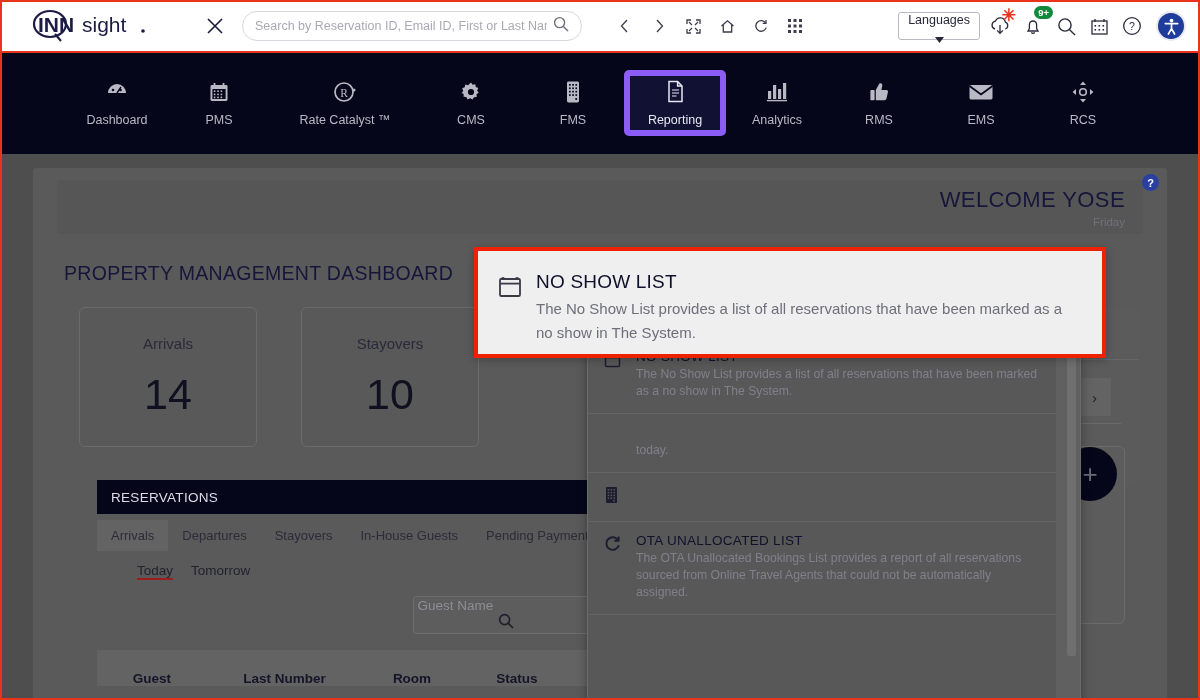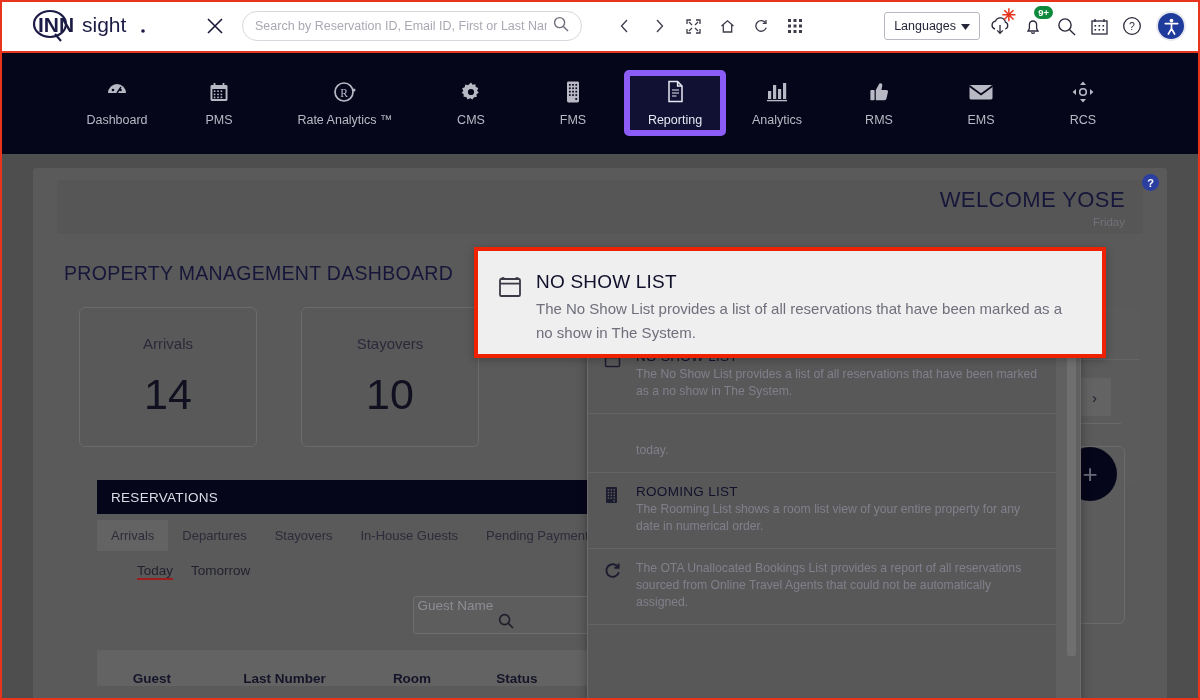--- a/index.html
+++ b/index.html
@@ -50,21 +50,21 @@
   .nav-icons{ display:flex; align-items:center; gap:4px; margin-left:18px; }
   .nav-icons .ni{
     width:30px;height:30px;display:flex;align-items:center;justify-content:center;
     color:#3c3c4a; cursor:pointer; border-radius:3px;
   }
   .spacer{ flex:1; }
   .right-cluster{ display:flex; align-items:center; gap:7px; }
   .lang-btn{
     border:1px solid #b9b9c2; border-radius:3px; height:28px; padding:0 9px;
     display:flex;align-items:center;gap:5px;font-size:12.5px;color:#26263a;
-    background:#fff; cursor:pointer;
+    background:#fff; cursor:pointer;flex-direction:column;
   }
   .ricon{ position:relative; width:26px;height:26px;
     display:flex;align-items:center;justify-content:center;
     color:#2a2a3c; cursor:pointer; }
   .star-badge{
     position:absolute; top:-6px; right:-3px; color:#e8341c;
     font-size:17px; line-height:1; font-weight:700;
   }
   .count-badge{
     position:absolute; top:-7px; right:-7px; background:#0f8a3d; color:#fff;
@@ -421,21 +421,21 @@
     </div>
 
     <div class="navitem wide">
       <span class="ico">
           <svg width="26" height="24" viewBox="0 0 26 24">
             <circle cx="12" cy="12" r="9" fill="none" stroke="currentColor" stroke-width="1.7"></circle>
             <text x="12" y="16.5" text-anchor="middle" font-size="11.5" font-family="Liberation Serif, serif" fill="currentColor">R</text>
             <circle cx="22" cy="10" r="1.5" fill="currentColor"></circle>
           </svg>
         </span>
-      <span>Rate Analytics ™</span>
+      <span>Rate Catalyst ™</span>
     </div>
 
     <div class="navitem">
       <span class="ico">
           <svg width="22" height="22" viewBox="0 0 22 22">
             <path d="M11 1.6 l1.6 2.2 2.7-.6 .5 2.7 2.5 1.1-1.2 2.5 1.6 2.2-2.2 1.6 .2 2.7-2.7 .3-1.5 2.3-2.4-1.3-2.5 1.2-1.3-2.4-2.7-.4 .1-2.7L1.6 12l1.7-2.1L2.2 7.3l2.5-1 .6-2.7 2.7 .7z" fill="currentColor"></path>
             <circle cx="11" cy="11" r="3.1" fill="#06061a"></circle>
           </svg>
         </span>
       <span>CMS</span>
@@ -637,34 +637,31 @@
                   <rect x="3.7" y="8.6" width="1.5" height="1.5"></rect>
                   <rect x="6.6" y="8.6" width="1.5" height="1.5"></rect>
                   <rect x="9.5" y="8.6" width="1.5" height="1.5"></rect>
                   <rect x="3.7" y="11.4" width="1.5" height="1.5"></rect>
                   <rect x="6.6" y="11.4" width="1.5" height="1.5"></rect>
                   <rect x="9.5" y="11.4" width="1.5" height="1.5"></rect>
                 </g>
                 <circle cx="10" cy="14.8" r="0.9" fill="#585858"></circle>
               </svg>
           </span>
-          <div>
-            <div class="dd-title">ROOMING LIST</div>
-            <div class="dd-desc">The Rooming List shows a room list view of your entire property for any date in numerical order.</div>
-          </div>
         </div>
 
         <div class="dd-item">
           <span class="dd-ico">
             <svg width="17" height="17" viewBox="0 0 17 17">
                 <path d="M14.2 5.4 A6.3 6.3 0 1 0 14.8 10.2" fill="none" stroke="currentColor" stroke-width="1.9"></path>
                 <path d="M14.6 1.4 V5.8 H10.4" fill="none" stroke="currentColor" stroke-width="1.9"></path>
               </svg>
           </span>
           <div>
+            <div class="dd-title">OTA UNALLOCATED LIST</div>
             <div class="dd-desc">The OTA Unallocated Bookings List provides a report of all reservations sourced from Online Travel Agents that could not be automatically assigned.</div>
           </div>
         </div>
 
       </div>
 
       <div class="dd-scroll">
         <span class="arw">▲</span>
 
         <div class="dd-thumb"></div>

